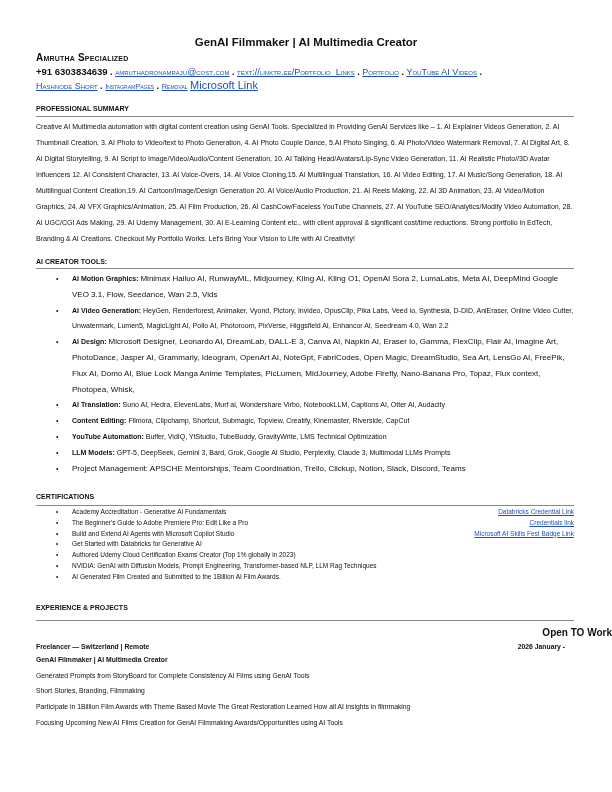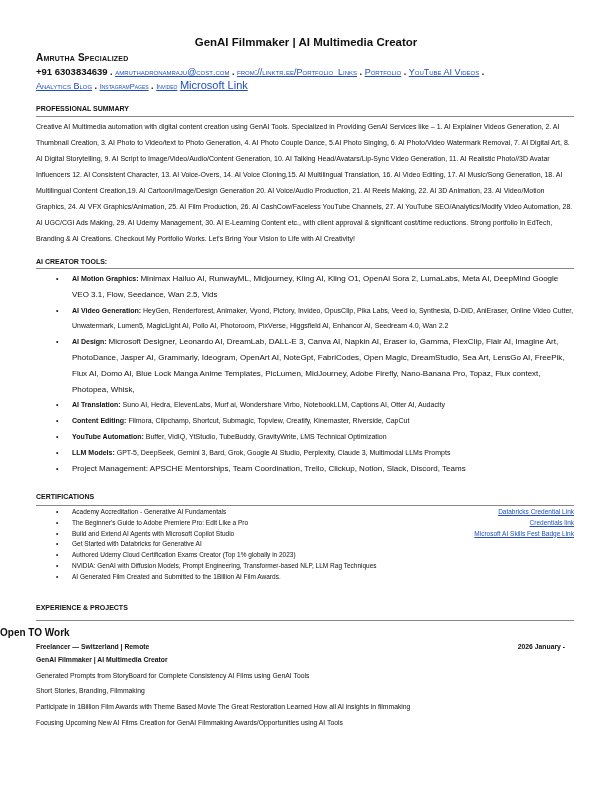--- a/index.html
+++ b/index.html
@@ -18,52 +18,52 @@
   .para { position: absolute; left: 36px; width: 540px; font-size: 7px; line-height: 16px; text-align: left; }
   .bullets { position: absolute; left: 36px; width: 540px; font-size: 7px; margin: 0; padding: 0; list-style: none; }
   .bullets li { position: relative; padding-left: 36px; line-height: 15.8px; }
   .bullets li::before { content: "\2022"; position: absolute; left: 20px; top: 0; font-size: 7px; }
   .bullets li .k { font-weight: bold; }
   .bullets li .big { font-size: 8px; }
   .cert { position: absolute; left: 36px; width: 538px; font-size: 6.5px; margin: 0; padding: 0; list-style: none; }
   .cert li { position: relative; padding-left: 36px; height: 10.8px; line-height: 10.8px; }
   .cert li::before { content: "\2022"; position: absolute; left: 20px; top: 0; }
   .cert li .r { position: absolute; right: 0; top: 0; color: #1f4fbf; text-decoration: underline; }
-  .opentowork { position: absolute; top: 627px; left: 0; width: 612px; text-align: left; font-weight: bold; font-size: 10px; }
+  .opentowork { position: absolute; top: 627px; left: 0; width: 612px; text-align: right; font-weight: bold; font-size: 10px; }
   .exp-line { position: absolute; left: 36px; font-size: 6.8px; }
   .exp-date { position: absolute; right: 47px; top: 643px; font-size: 6.8px; font-weight: bold; }
   .bold { font-weight: bold; }
 </style>
 </head>
 <body>
 
 <div class="page">
 
   <div class="title">GenAI Filmmaker | AI Multimedia Creator</div>
   <div class="name">Amrutha Specialized</div>
 
   <div class="contact" style="top:66px;">
     <span class="phone">+91 6303834639</span>
     <span class="sep">.</span>
     <a class="sc">amruthadronamraju@cost.com</a>
     <span class="sep">.</span>
-    <a class="sc">from://linktr.ee/Portfolio_Links</a>
+    <a class="sc">text://linktr.ee/Portfolio_Links</a>
     <span class="sep">.</span>
     <a class="sc">Portfolio</a>
     <span class="sep">.</span>
     <a class="sc">YouTube AI Videos</a>
     <span class="sep">.</span>
   </div>
 
   <div class="contact" style="top:79px;">
-    <a class="sc">Analytics Blog</a>
+    <a class="sc">Hashnode Short</a>
     <span class="sep">.</span>
     <a class="sc" style="font-size:7.5px">InstagramPages</a>
     <span class="sep">.</span>
-    <a class="sc" style="font-size:7.5px">Invideo</a>
+    <a class="sc" style="font-size:7.5px">Removal</a>
     <a class="li-big">Microsoft Link</a>
   </div>
 
   <div class="section" style="top:105px;">PROFESSIONAL SUMMARY</div>
   <div class="rule" style="top:116px;"></div>
   <div class="para" style="top:119px;">Creative AI Multimedia automation with digital content creation using GenAI Tools. Specialized in Providing GenAI Services like – 1. AI Explainer Videos Generation, 2. AI Thumbnail Creation, 3. AI Photo to Video/text to Photo Generation, 4. AI Photo Couple Dance, 5.AI Photo Singing, 6. AI Photo/Video Watermark Removal, 7. AI Digital Art, 8. AI Digital Storytelling, 9. AI Script to Image/Video/Audio/Content Generation, 10. AI Talking Head/Avatars/Lip-Sync Video Generation, 11. AI Realistic Photo//3D Avatar Influencers 12. AI Consistent Character, 13. AI Voice-Overs, 14. AI Voice Cloning,15. AI Multilingual Translation, 16. AI Video Editing, 17. AI Music/Song Generation, 18. AI Multilingual Content Creation,19. AI Cartoon/Image/Design Generation 20. AI Voice/Audio Production, 21. AI Reels Making, 22. AI 3D Animation, 23. AI Video/Motion Graphics, 24. AI VFX Graphics/Animation, 25. AI Film Production, 26. AI CashCow/Faceless YouTube Channels, 27. AI YouTube SEO/Analytics/Modify Video Automation, 28. AI UGC/CGI Ads Making, 29. AI Udemy Management, 30. AI E-Learning Content etc., with client approval &amp; significant cost/time reductions. Strong portfolio in EdTech, Branding &amp; AI Creations. Checkout My Portfolio Works. Let's Bring Your Vision to Life with AI Creativity!</div>
 
   <div class="section" style="top:258px;">AI CREATOR TOOLS:</div>
   <div class="rule" style="top:268px;"></div>
   <ul class="bullets" style="top:271px;">

